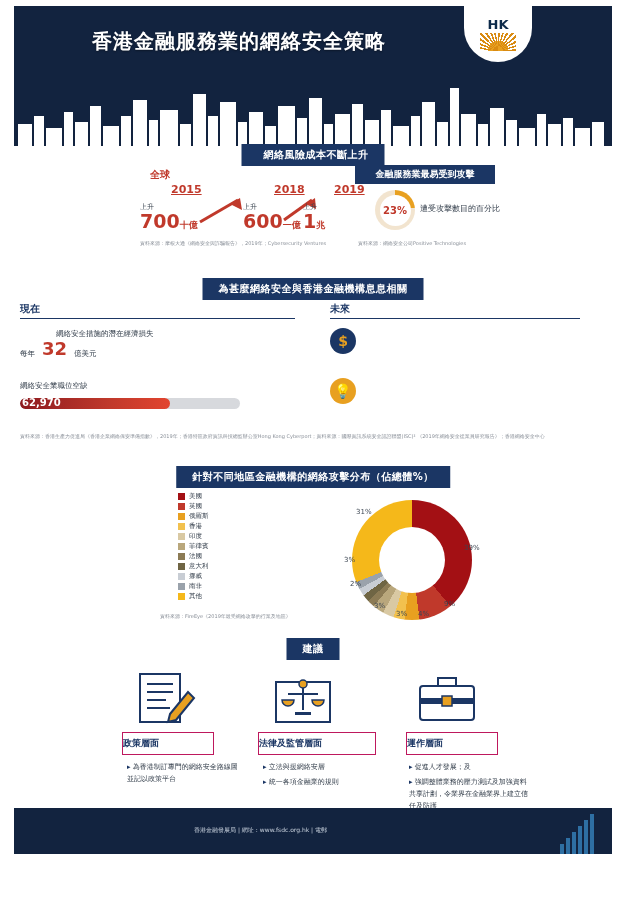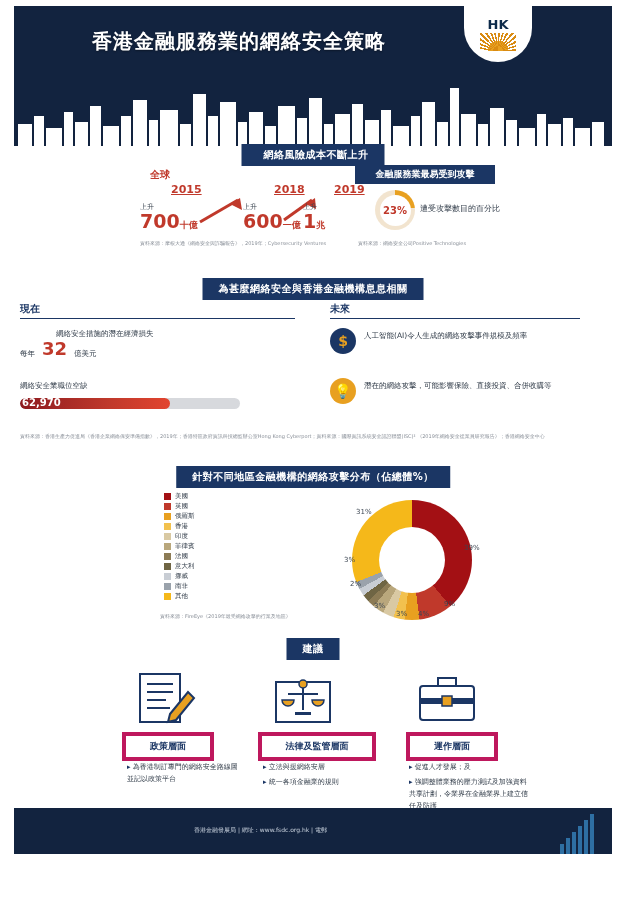--- a/index.html
+++ b/index.html
@@ -93,37 +93,37 @@
   .bar-val { position:absolute; left:22px; top:397px; color:#ffffff; font-size:10px; font-weight:bold; }
   .icon-dollar, .icon-bulb {
     position:absolute; width:26px; height:26px; border-radius:50%;
     background:#1b3664; color:#e8a020; display:flex; align-items:center; justify-content:center;
     font-size:14px; font-weight:bold;
   }
   .icon-bulb { background:#e8a020; color:#ffffff; }
   .s2-source { position:absolute; left:20px; top:432px; width:560px; color:#8a9099; font-size:5px; line-height:1.6; }
 
   
-  .legend { position:absolute; left:164px; top:492px; }
+  .legend { position:absolute; left:178px; top:492px; }
   .legend-row { display:flex; align-items:center; margin-bottom:1px; }
   .legend-sw { width:7px; height:7px; margin-right:4px; }
   .legend-label { font-size:6.5px; color:#2f3a47; }
   .donut-wrap { position:absolute; left:352px; top:500px; width:120px; height:120px; }
   .donut { width:120px; height:120px; border-radius:50%; }
   .donut .hole {
     position:absolute; left:27px; top:27px; width:66px; height:66px;
     border-radius:50%; background:#ffffff;
   }
   .donut-label { position:absolute; font-size:7px; color:#3c4652; }
   .s3-source { position:absolute; left:160px; top:613px; color:#8a9099; font-size:5px; }
 
   
   .pillar-title {
-    position:absolute; border:4px solid #be185d; color:#1b3664;
-    font-size:9px; font-weight:bold; text-align:center; padding:4px 0; width:92px;
+    position:absolute; border:1px solid #be185d; color:#1b3664;
+    font-size:9px; font-weight:bold; padding:4px 0; width:92px;
   }
   .bullets { position:absolute; font-size:7px; color:#2f3a47; line-height:1.7; width:120px; }
   .bullets li { margin-bottom:3px; }
   ul.bullets { padding-left:9px; margin:0; list-style:none; }
   ul.bullets li:before { content:"▸ "; color:#1b3664; }
   ul.sub { padding-left:10px; margin:2px 0 0 0; list-style:none; }
   ul.sub li:before { content:"› "; color:#1b3664; }
 
   .icon-box { position:absolute; width:70px; height:58px; }
 
@@ -241,24 +241,22 @@
   <div style="position:absolute;left:42px;top:338px;" class="big-red">32</div>
   <div class="s2-text" style="left:74px; top:348px;">億美元</div>
 
   <div class="s2-text" style="left:20px; top:380px; width:200px;">網絡安全業職位空缺</div>
   <div class="bar-track">
       <div class="bar-fill"></div>
     </div>
   <div class="bar-val">62,970</div>
 
   <div class="icon-dollar" style="left:330px; top:328px;">$</div>
-  <div class="s2-text" style="left:364px; top:330px; width:200px;">人工智能(AI)令人生成的網絡攻擊事件規模及頻率</div>
 
   <div class="icon-bulb" style="left:330px; top:378px;">💡</div>
-  <div class="s2-text" style="left:364px; top:380px; width:205px;">潛在的網絡攻擊，可能影響保險、直接投資、合併收購等</div>
 
   <div class="s2-source">資料來源：香港生產力促進局《香港企業網絡保安準備指數》，2019年；香港特區政府資訊科技總監辦公室Hong Kong Cyberport；資料來源：國際資訊系統安全認證聯盟(ISC)² 《2019年網絡安全從業員研究報告》；香港網絡安全中心</div>
 
   <div class="banner" style="top:466px;">針對不同地區金融機構的網絡攻擊分布（佔總體%）</div>
 
   <div class="legend">
     <div class="legend-row">
         <span class="legend-sw" style="background:#a31014"></span>
         <span class="legend-label">美國</span>
       </div>

